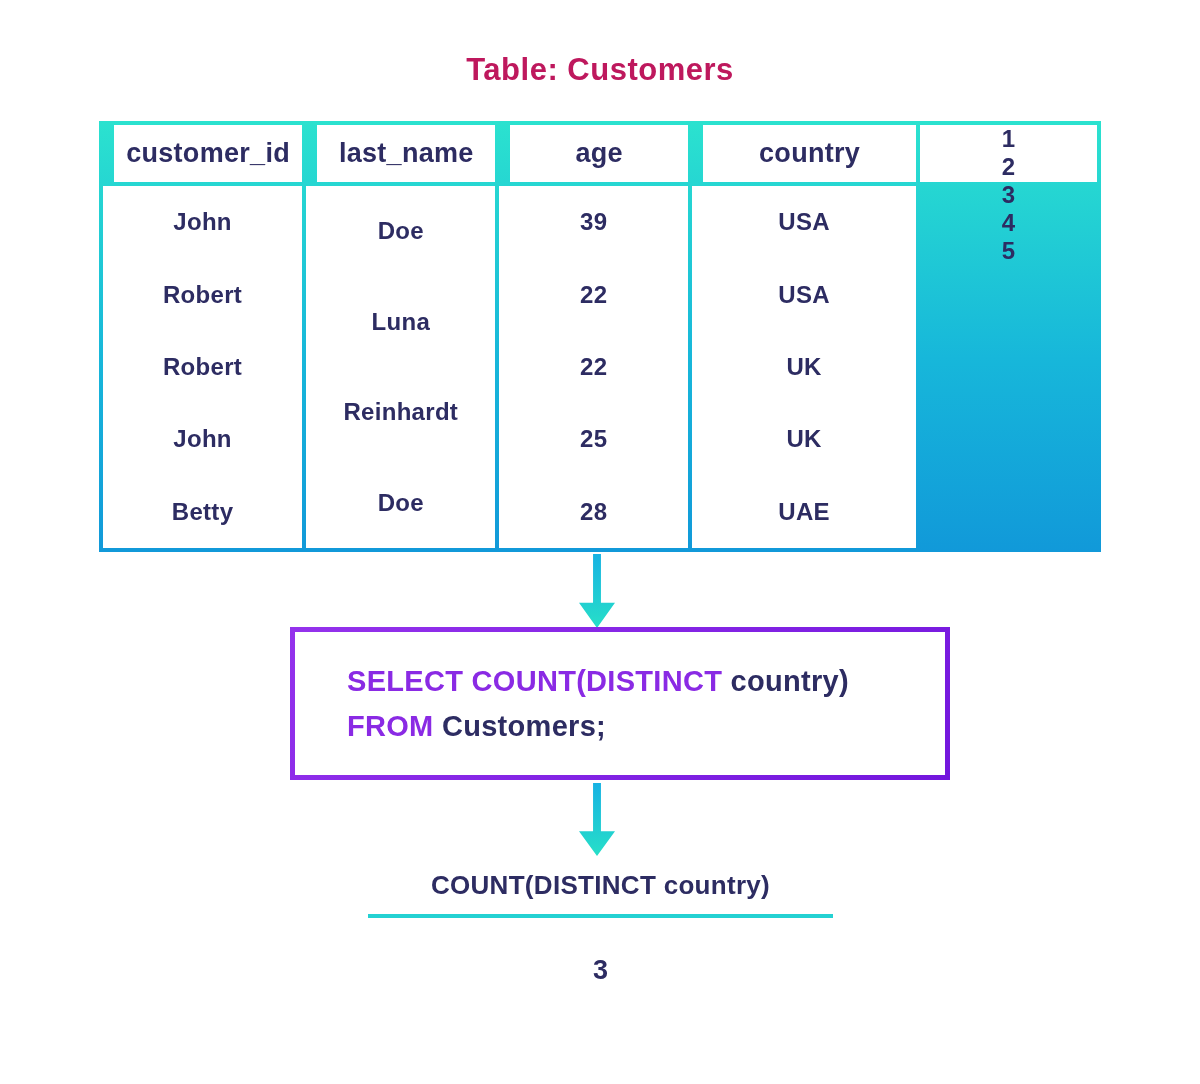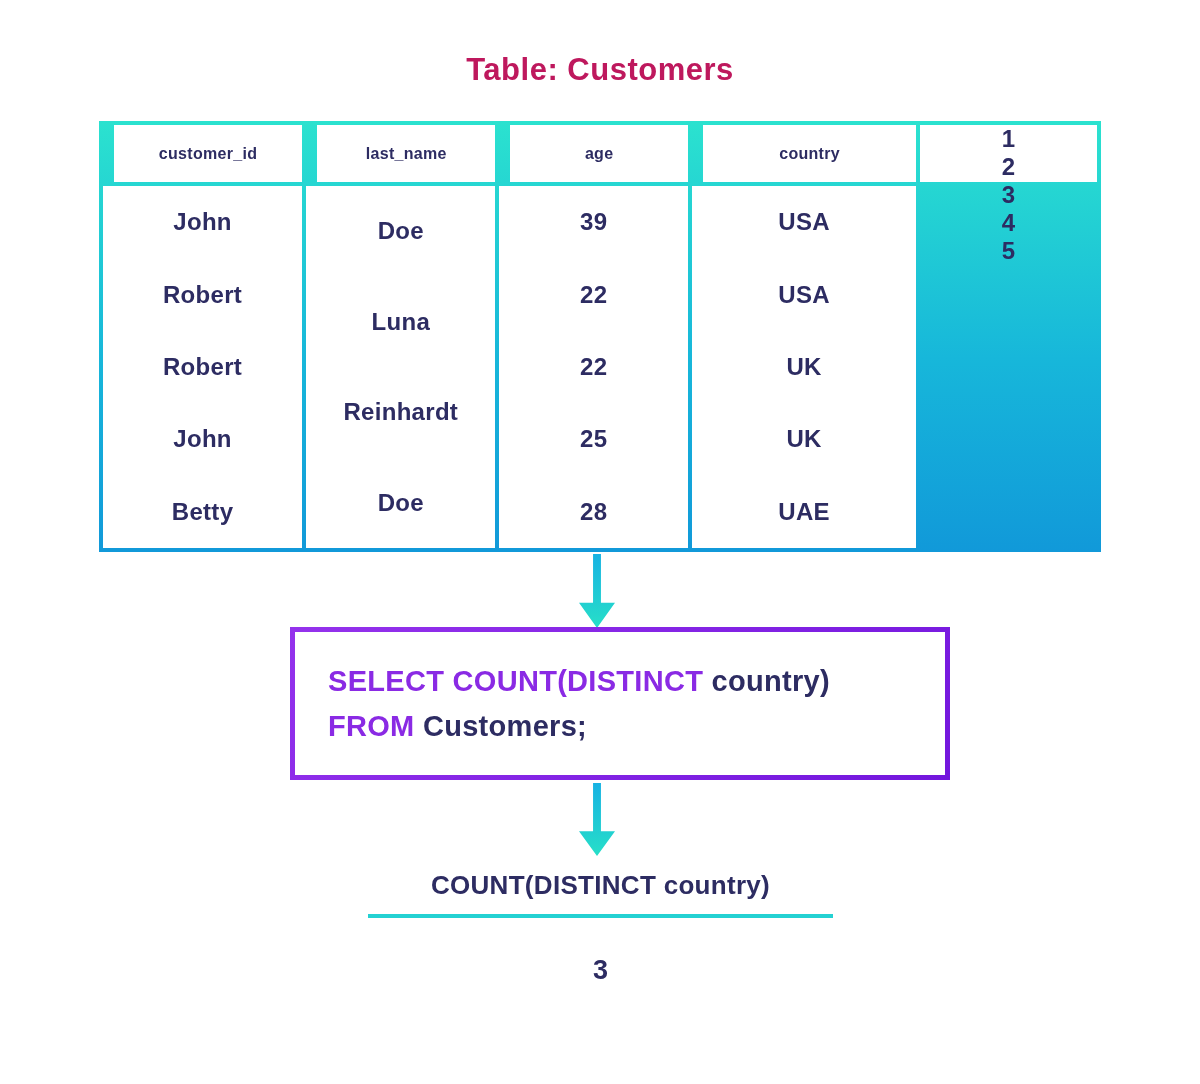--- a/index.html
+++ b/index.html
@@ -41,21 +41,21 @@
     grid-template-rows: 57px 1fr;
     gap: 4px;
     padding: 4px;
     background: linear-gradient(180deg, #2be2cf 0%, #17b7da 55%, #1199d9 100%);
   }
   .hcell {
     background: #ffffff;
     display: flex;
     align-items: center;
     justify-content: center;
-    font-size: 16px;
+    font-size: 27px;
     font-weight: 700;
     color: #2d2c62;
     letter-spacing: 0.3px;
     margin-left: 11px;
   }
   .col-stack {
     background: #ffffff;
     display: flex;
     flex-direction: column;
   }
@@ -88,21 +88,21 @@
     width: 660px;
     height: 153px;
     box-sizing: border-box;
     background: #ffffff;
     border: 5px solid #8326e6;
     border-image: linear-gradient(135deg, #9432ec 0%, #7316dd 100%) 1;
     display: flex;
     flex-direction: column;
     justify-content: center;
     gap: 12px;
-    padding-left: 33px;
+    padding-left: 52px;
   }
   .sql-line {
     font-size: 29px;
     font-weight: 700;
     letter-spacing: 0.3px;
     white-space: pre;
   }
   .kw    { color: #8a2ae4; }
   .plain { color: #2d2c62; }
 

